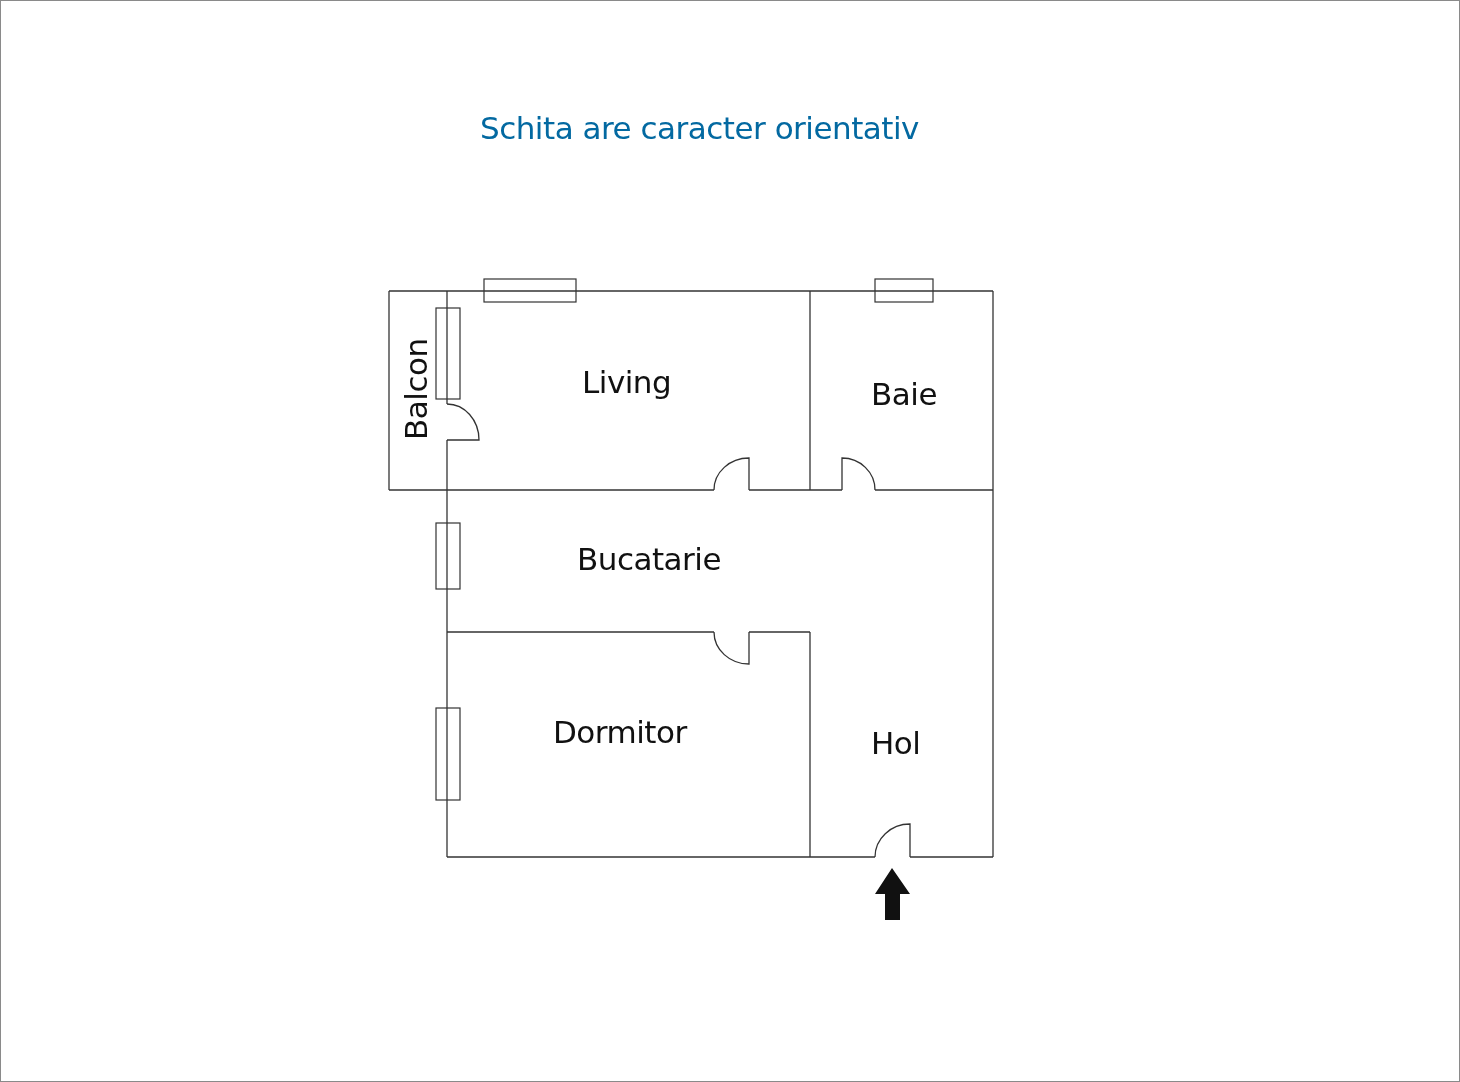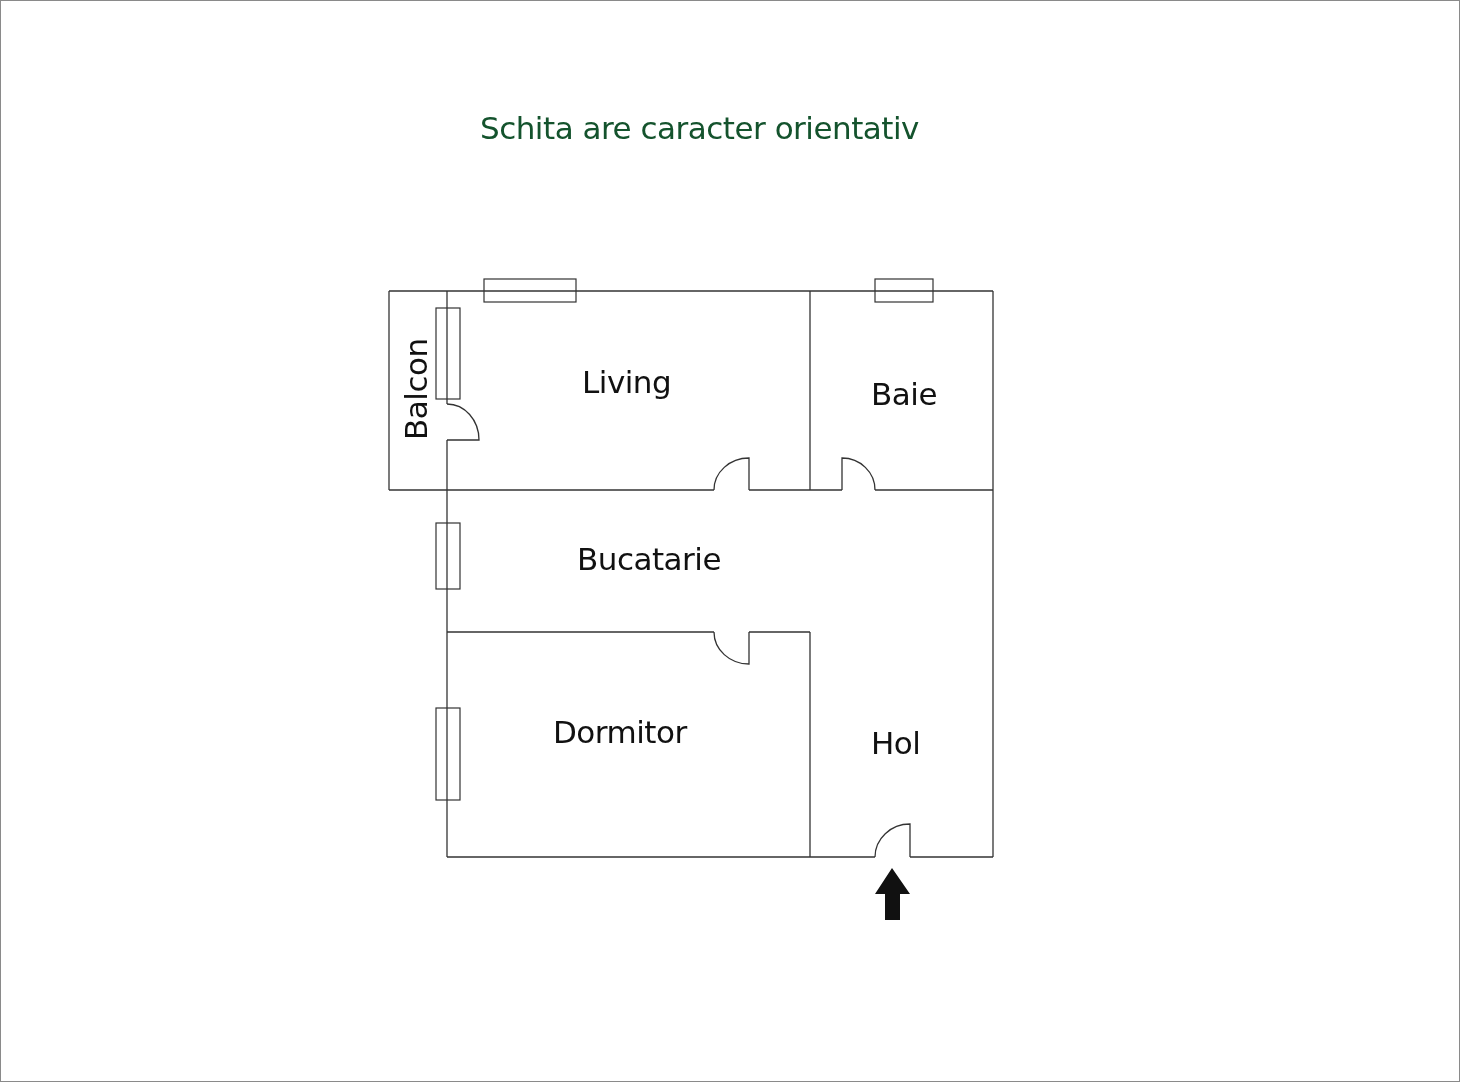--- a/index.html
+++ b/index.html
@@ -1,18 +1,18 @@
 <!DOCTYPE html>
 <html><head>
 <meta charset="utf-8">
 <style>
   html, body { margin: 0; padding: 0; background: #ffffff; }
   body { width: 1460px; height: 1082px; position: relative; overflow: hidden; }
   .frame { position: absolute; left: 0; top: 0; width: 1458px; height: 1080px; border: 1px solid #8a8a8a; box-sizing: content-box; }
-  .title { position: absolute; left: 480px; top: 110px; font-family: "DejaVu Sans", sans-serif; font-size: 31px; color: #14532d; letter-spacing: -0.5px; white-space: nowrap; }
+  .title { position: absolute; left: 480px; top: 110px; font-family: "DejaVu Sans", sans-serif; font-size: 31px; color: #0369a1; letter-spacing: -0.5px; white-space: nowrap; }
   svg.plan { position: absolute; left: 0; top: 0; }
   .wall { stroke: #333; stroke-width: 1.3; fill: none; }
   .win { stroke: #333; stroke-width: 1.2; fill: none; }
   .door { stroke: #333; stroke-width: 1.3; fill: none; }
   .lbl { font-family: "DejaVu Sans", sans-serif; font-size: 31px; fill: #111; letter-spacing: -0.5px; }
 </style>
 </head>
 <body>
 
 <div class="frame"></div>

